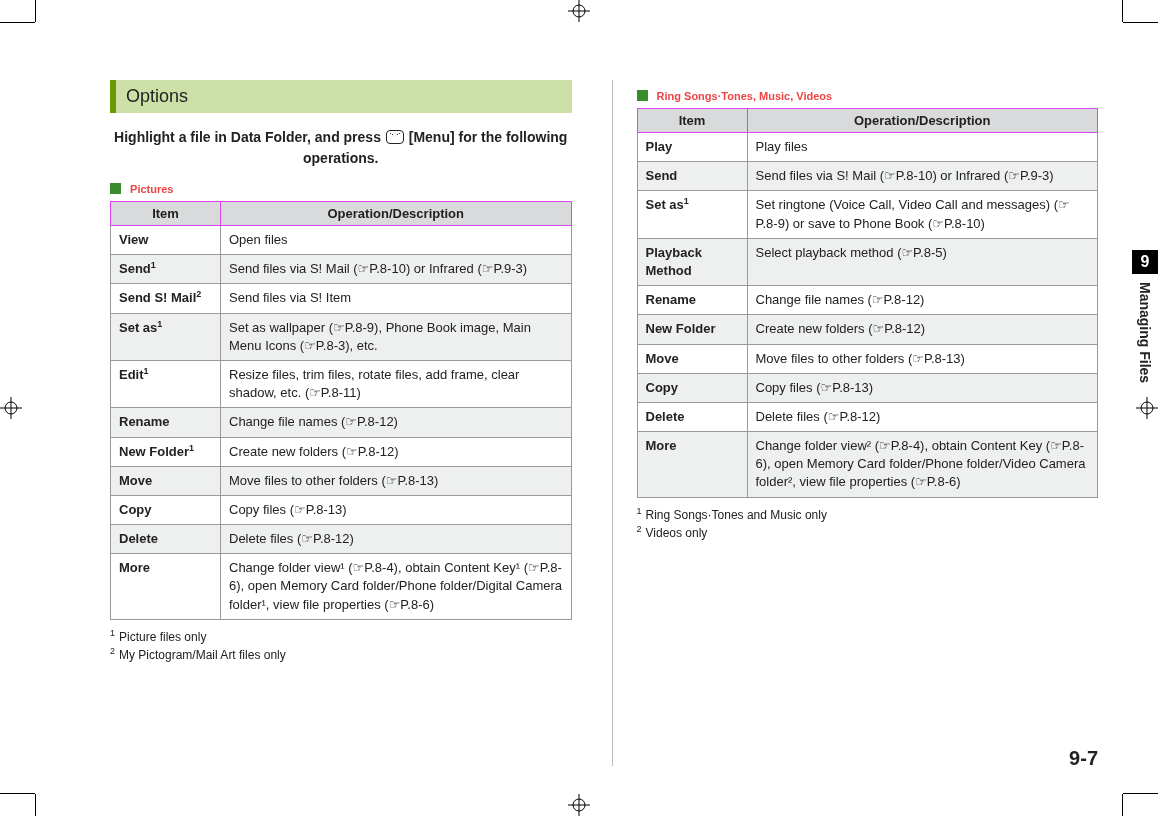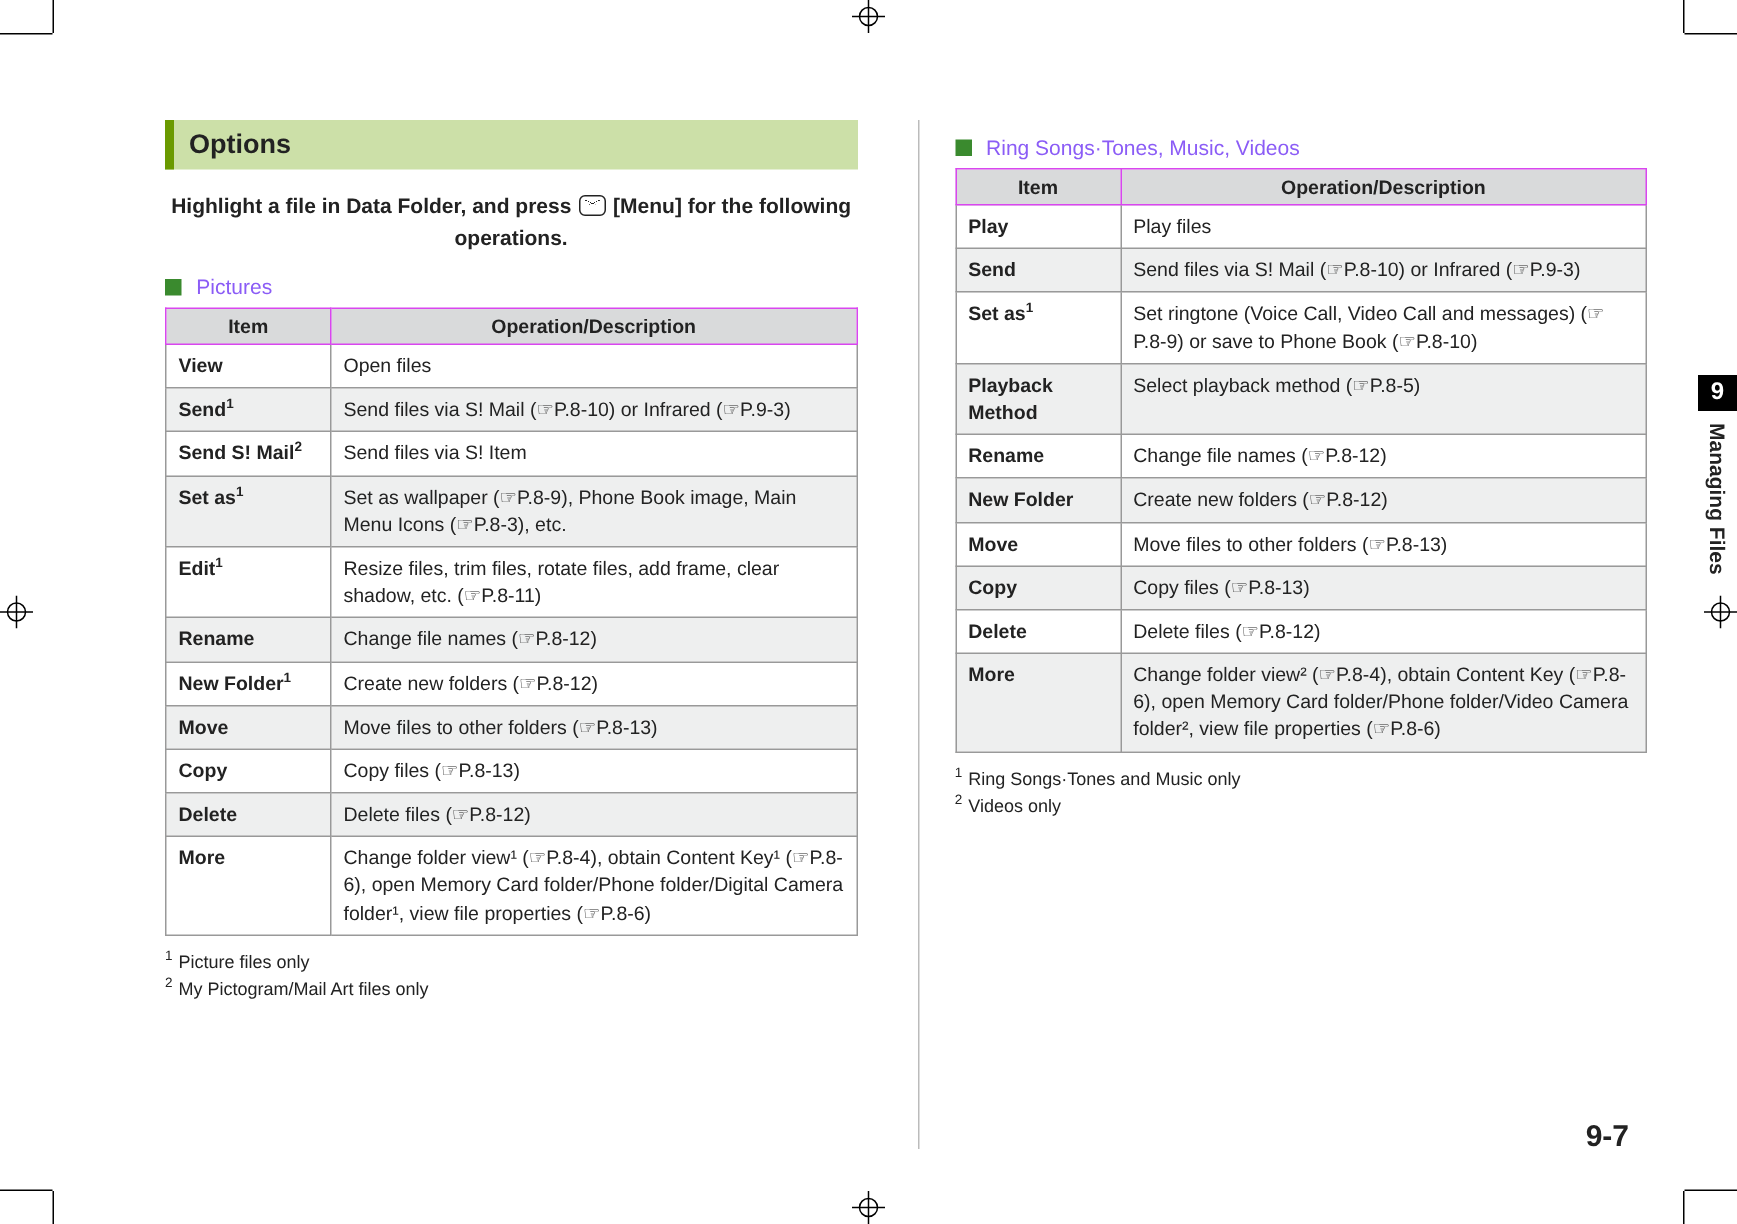--- a/index.html
+++ b/index.html
@@ -38,21 +38,21 @@
   .col { flex: 1 1 0; min-width: 0; }
   .col-left { border-right: none; }
   .col-right { position: relative; border-left: 1px solid #bbb; padding-left: 24px; }
   .section-title-bar {
     background: #cce0a8;
     border-left: 6px solid #6a9a00;
     padding: 6px 10px;
     margin-bottom: 14px;
   }
   .section-title-bar .txt {
-    font-weight: bold;
+    font-weight: normal;
     font-size: 18px;
     color: #222;
     text-align: center;
   }
   .intro {
     font-weight: bold;
     font-size: 14px;
     line-height: 1.5;
     margin-bottom: 14px;
     text-align: center;
@@ -76,23 +76,23 @@
     border-bottom: 1.5px solid #222;
     border-top: none;
     transform: skewY(0deg);
     clip-path: polygon(0 0, 50% 100%, 100% 0);
     border: none;
     background: linear-gradient(to bottom right, transparent 48%, #222 48%, #222 52%, transparent 52%),
                 linear-gradient(to bottom left, transparent 48%, #222 48%, #222 52%, transparent 52%);
     height: 5px;
   }
   .sub-head {
-    font-weight: normal;
-    font-size: 14px;
-    color: #8b5cf6;
+    font-weight: bold;
+    font-size: 11px;
+    color: #ef4444;
     margin: 10px 0 6px;
   }
   .sub-head .green-sq {
     display: inline-block;
     width: 11px; height: 11px;
     background: #3a8a2e;
     margin-right: 6px;
     vertical-align: -1px;
   }
   table.options {
@@ -141,21 +141,21 @@
   }
   .side-tab .label {
     writing-mode: vertical-rl;
     font-weight: bold;
     font-size: 14px;
     padding: 8px 4px;
     display: inline-block;
   }
   .page-num {
     position: absolute;
-    right: 72px;
+    right: 60px;
     bottom: 46px;
     font-size: 20px;
     font-weight: bold;
   }
 </style>
 </head>
 <body>
 
 <div class="crop-mark crop-tl-h"></div>
 <div class="crop-mark crop-tl-v"></div>

